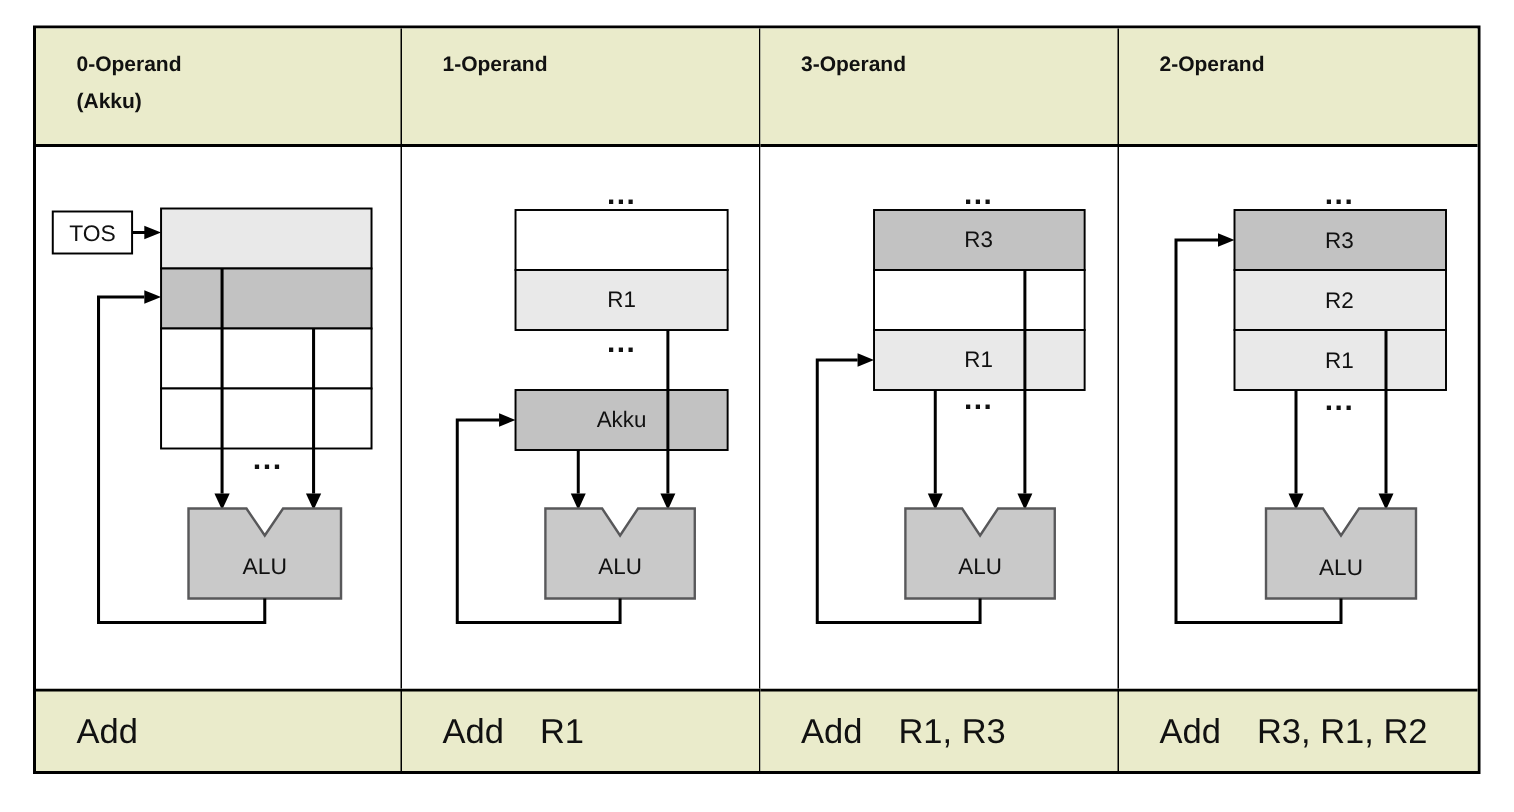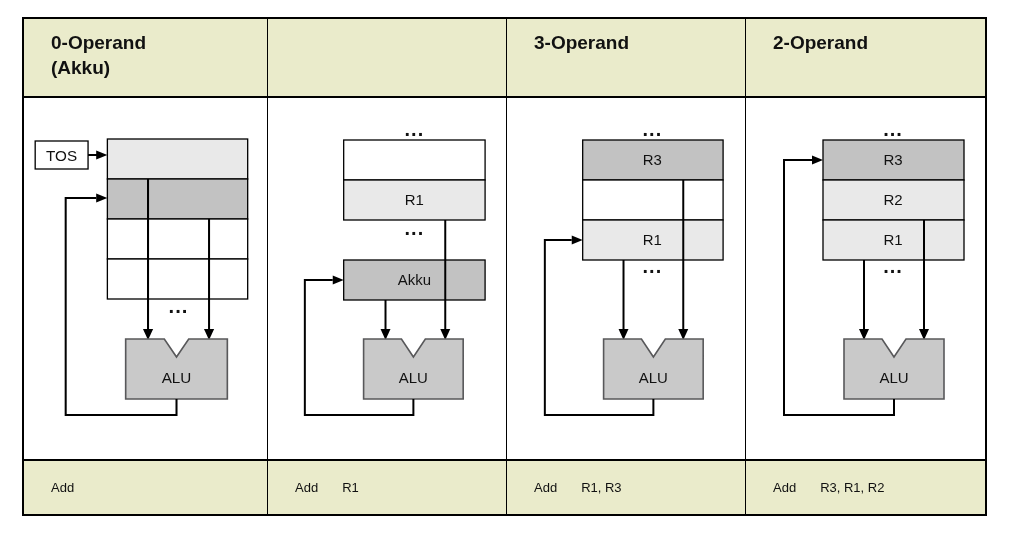--- a/index.html
+++ b/index.html
@@ -20,30 +20,30 @@
     border:2px solid var(--border);
     display:grid;
     grid-template-columns:244px 239px 239px 239px;
     grid-template-rows:79px 361px 55px;
     background:#fff;
   }
   .hcell{
     background:var(--header-bg);
     border-bottom:2px solid var(--border);
     padding:11px 0 0 27px;
-    font-weight:bold;font-size:19px;line-height:25px;
+    font-weight:bold;font-size:14px;line-height:25px;
     box-sizing:border-box;
   }
   .bcell{background:#ffffff;box-sizing:border-box;position:relative;}
   .fcell{
     background:var(--header-bg);
     border-top:2px solid var(--border);
     box-sizing:border-box;
     display:flex;align-items:center;
-    padding-left:27px;font-size:13px;
+    padding-left:27px;font-size:23px;
   }
   .colsep{border-right:1px solid var(--border);}
   .fcell .operands{margin-left:24px;}
   svg.diag{display:block;width:100%;height:100%;}
   .boxstroke{fill:#ffffff;stroke:#000;stroke-width:1.3;}
   .fill-light{fill:var(--cell-light);stroke:#000;stroke-width:1.3;}
   .fill-dark{fill:var(--cell-dark);stroke:#000;stroke-width:1.3;}
   .alu{fill:var(--alu-fill);stroke:#58585a;stroke-width:1.6;}
   .wire{stroke:#000;stroke-width:2;fill:none;}
   .ah{fill:#000;stroke:none;}
@@ -55,20 +55,21 @@
 <body>
 
 <div class="canvas">
   <div class="arch-table">
 
     <div class="hcell colsep">
       <div>0-Operand</div>
       <div>(Akku)</div>
     </div>
     <div class="hcell colsep">
+      <div>1-Operand</div>
     </div>
     <div class="hcell colsep">
       <div>3-Operand</div>
       <div></div>
     </div>
     <div class="hcell">
       <div>2-Operand</div>
       <div></div>
     </div>
 

